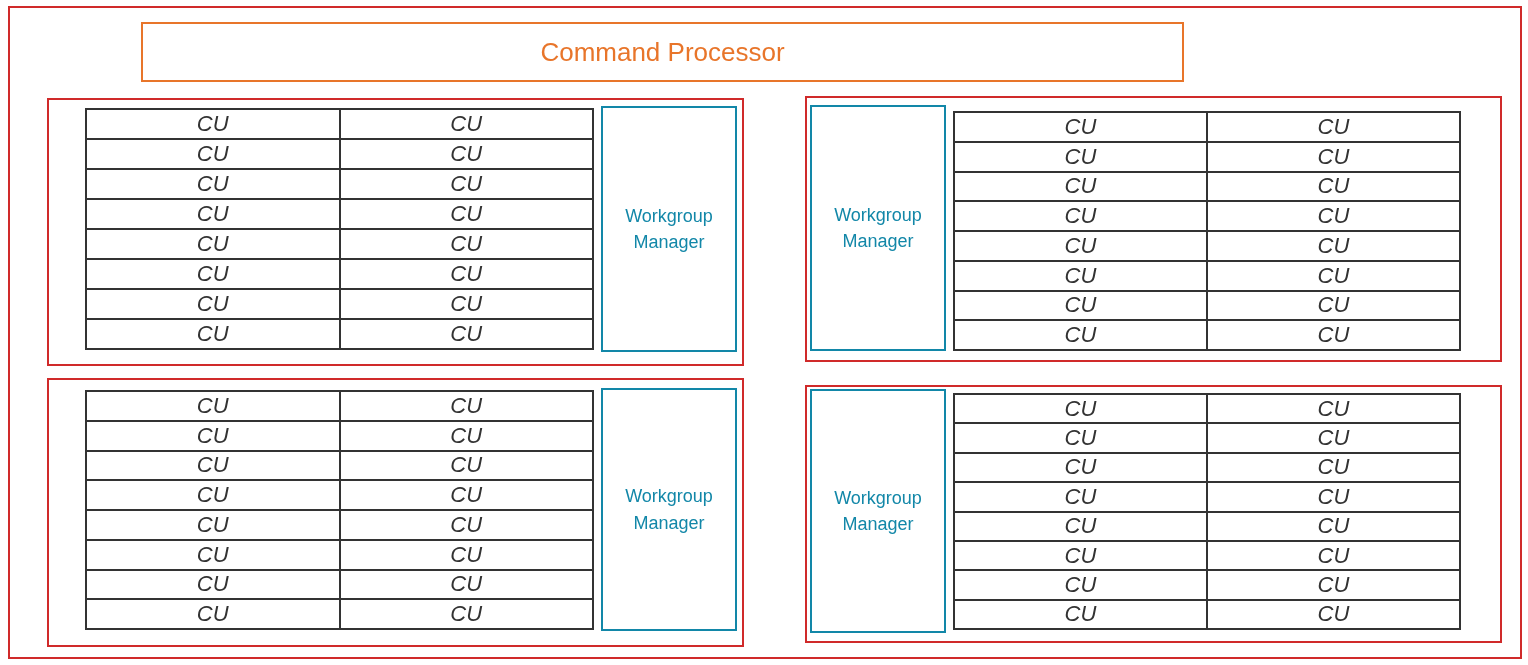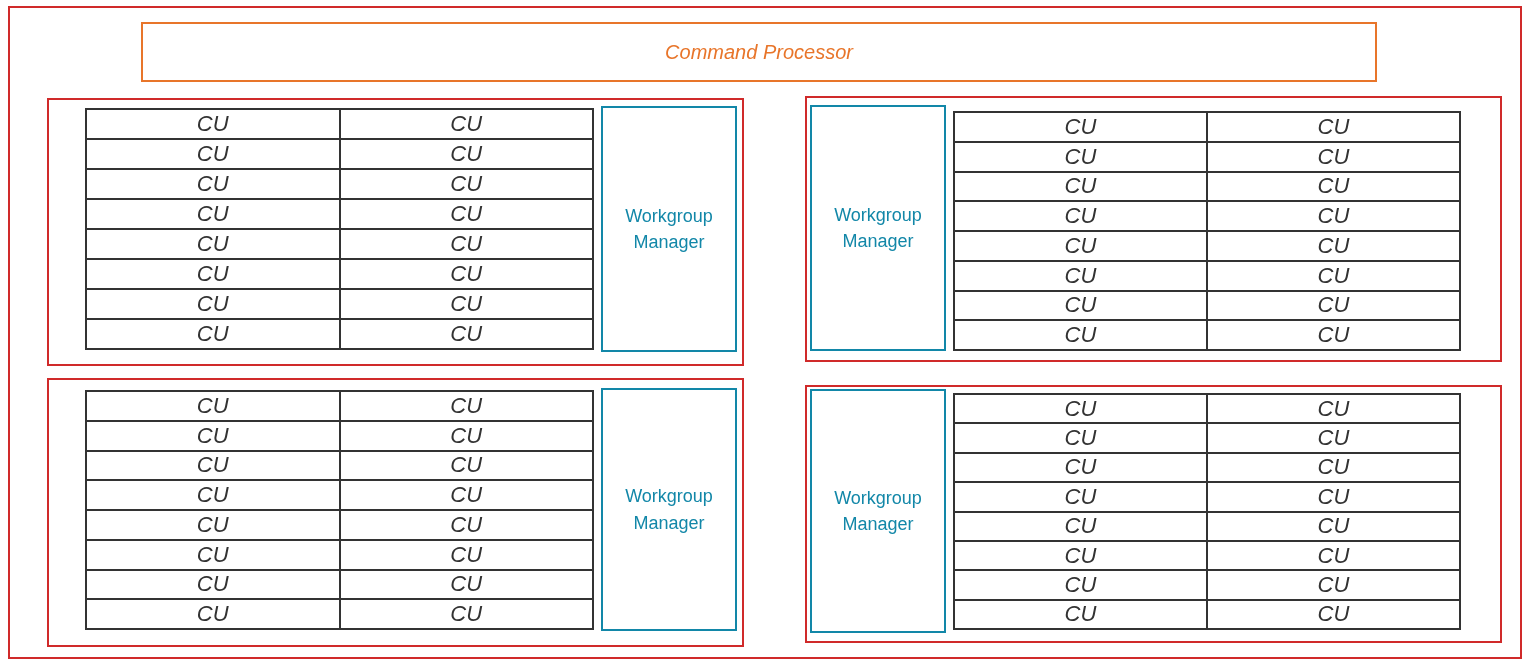--- a/index.html
+++ b/index.html
@@ -15,26 +15,25 @@
     width: 1528px; height: 665px;
     position: relative; overflow: hidden;
   }
   .abs { position: absolute; }
 
   .outer-frame {
     left: 8px; top: 6px; width: 1514px; height: 653px;
     border: 2px solid var(--red);
   }
   .cp-box {
-    left: 131px; top: 14px; width: 1236px; height: 60px;
+    left: 131px; top: 14px; width: 1043px; height: 60px;
     border: 2px solid var(--orange);
     display: flex; align-items: center; justify-content: center;
     color: var(--orange);
-    font-size: 20px;
-    font-style: italic;
+    font-size: 26px;
   }
   .quadrant {
     border: 2px solid var(--red);
   }
   .q-tl { left: 37px;  top: 90px;  width: 697px; height: 268px; }
   .q-tr { left: 795px; top: 88px;  width: 697px; height: 266px; }
   .q-bl { left: 37px;  top: 370px; width: 697px; height: 269px; }
   .q-br { left: 795px; top: 377px; width: 697px; height: 258px; }
 
   .cu-grid {

